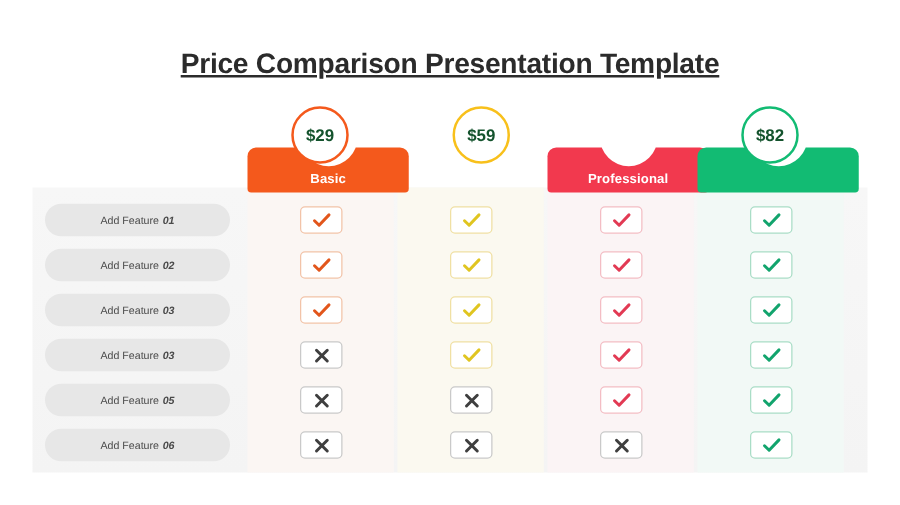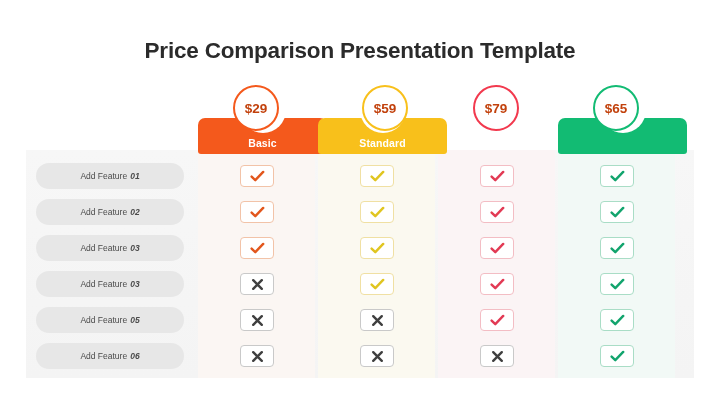--- a/index.html
+++ b/index.html
@@ -24,20 +24,21 @@
   .title {
     position: absolute;
     left: 0;
     top: 38px;
     width: 720px;
     text-align: center;
     font-size: 22.5px;
     font-weight: bold;
     color: #2b2b2b;
     letter-spacing: -0.2px;
+    text-decoration: underline;
   }
   
   .panel {
     position: absolute;
     left: 26px;
     top: 150px;
     width: 668px;
     height: 228px;
     background: linear-gradient(180deg, #f7f7f7 0%, #f4f4f4 100%);
   }
@@ -104,21 +105,21 @@
     height: 46px;
     margin-left: 0;
     border-radius: 50%;
     background: #ffffff;
     box-sizing: border-box;
     display: flex;
     align-items: center;
     justify-content: center;
     font-size: 13.5px;
     font-weight: bold;
-    color: #c2410c;
+    color: #14532d;
   }
   .pc0 { left: 233px; border: 2.4px solid #f4591c; }
   .pc1 { left: 362px; border: 2.4px solid #f8c01b; }
   .pc2 { left: 473px; border: 2.4px solid #f2394e; }
   .pc3 { left: 593px; border: 2.4px solid #12bb73; }
 
   
   .feature-pill {
     position: absolute;
     left: 36px;
@@ -170,33 +171,32 @@
   <div class="col-tint c0"></div>
   <div class="col-tint c1"></div>
   <div class="col-tint c2"></div>
   <div class="col-tint c3"></div>
 
   <div class="headers">
     <div class="head-bar hb0">
       <div class="notch"></div>
       <div class="head-label">Basic</div>
     </div>
-    <div class="head-bar hb1">
+    <div class="head-bar hb2">
       <div class="notch"></div>
-      <div class="head-label">Standard</div>
+      <div class="head-label">Professional</div>
     </div>
     <div class="head-bar hb3">
       <div class="notch"></div>
     </div>
   </div>
 
   <div class="price-circle pc0">$29</div>
   <div class="price-circle pc1">$59</div>
-  <div class="price-circle pc2">$79</div>
-  <div class="price-circle pc3">$65</div>
+  <div class="price-circle pc3">$82</div>
 
   <div id="rows-root">
       <div class="feature-pill" style="top: 163px;">
         <span>Add Feature</span>
         <b>01</b>
       </div>
       <div class="cell tick-0" style="top: 165px; left: 240px;">
         <svg width="15" height="13" viewBox="0 0 15 13" aria-hidden="true">
           <path d="M1.6 6.6 L5.3 10.2 L13.2 1.9" fill="none" stroke="#e2561c" stroke-width="2.4" stroke-linecap="round" stroke-linejoin="round"></path>
         </svg>

